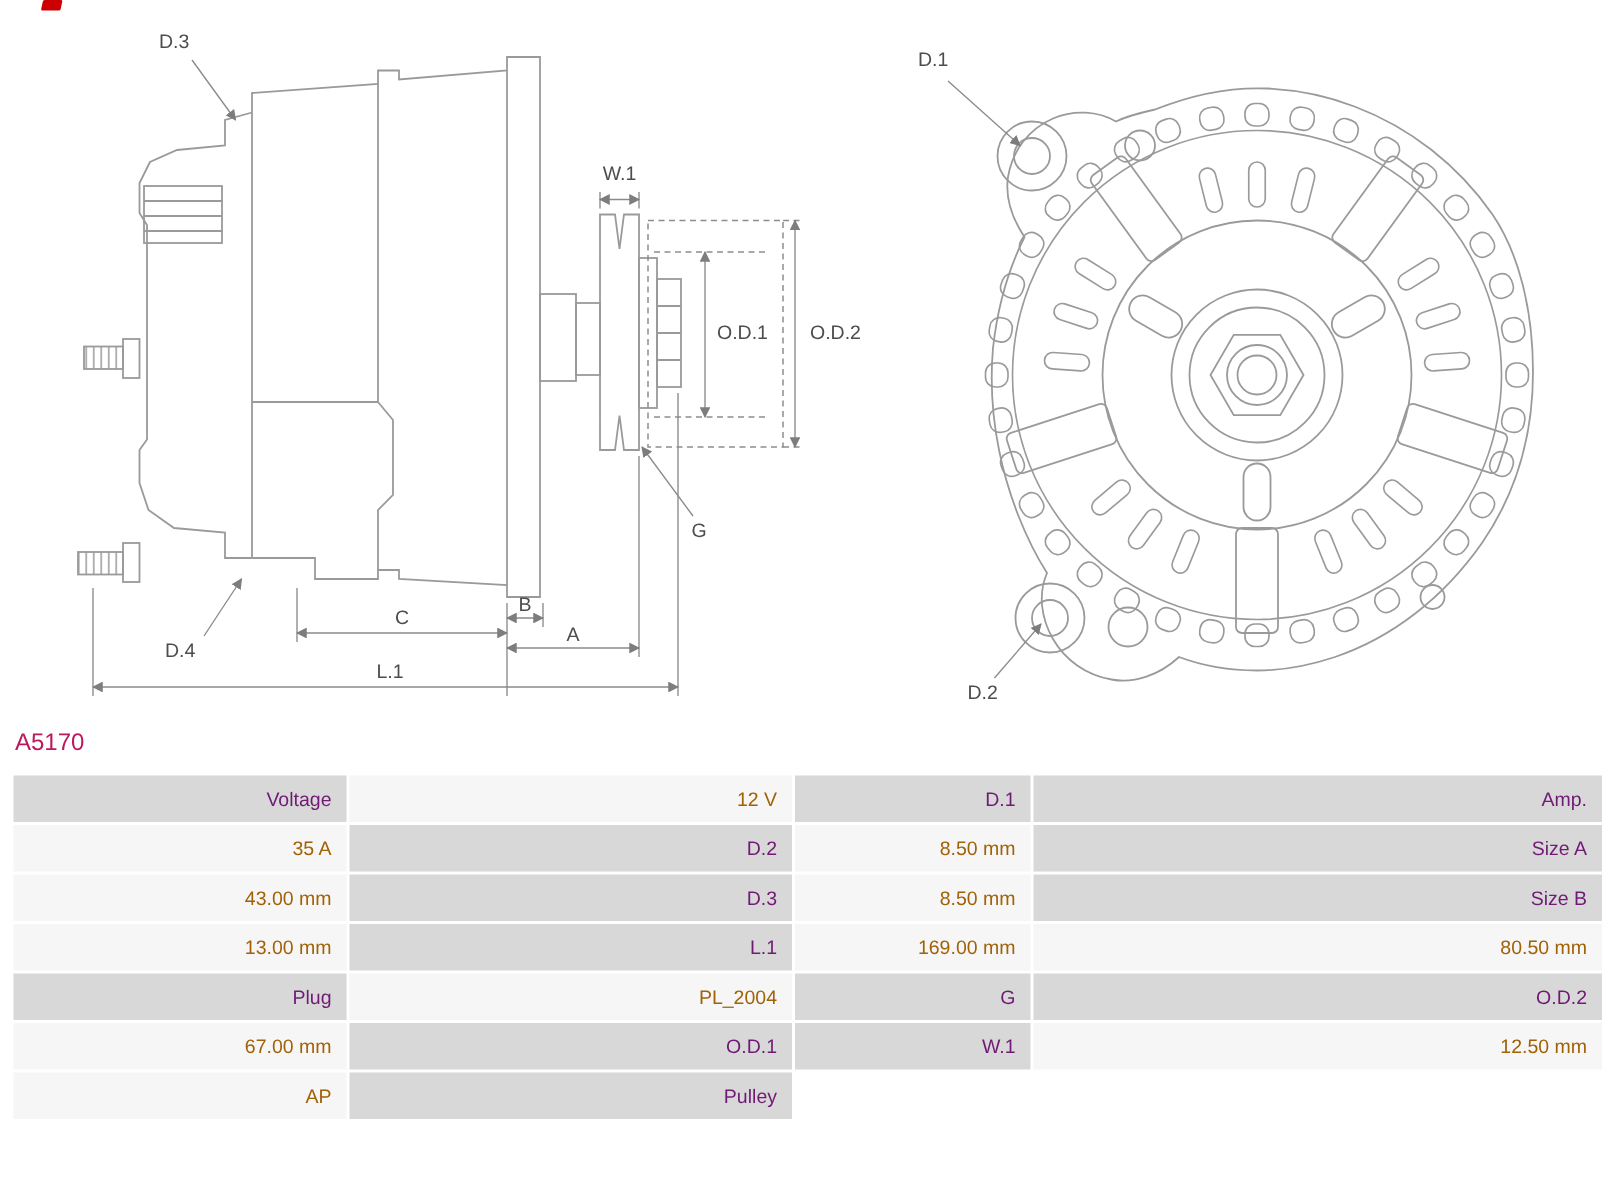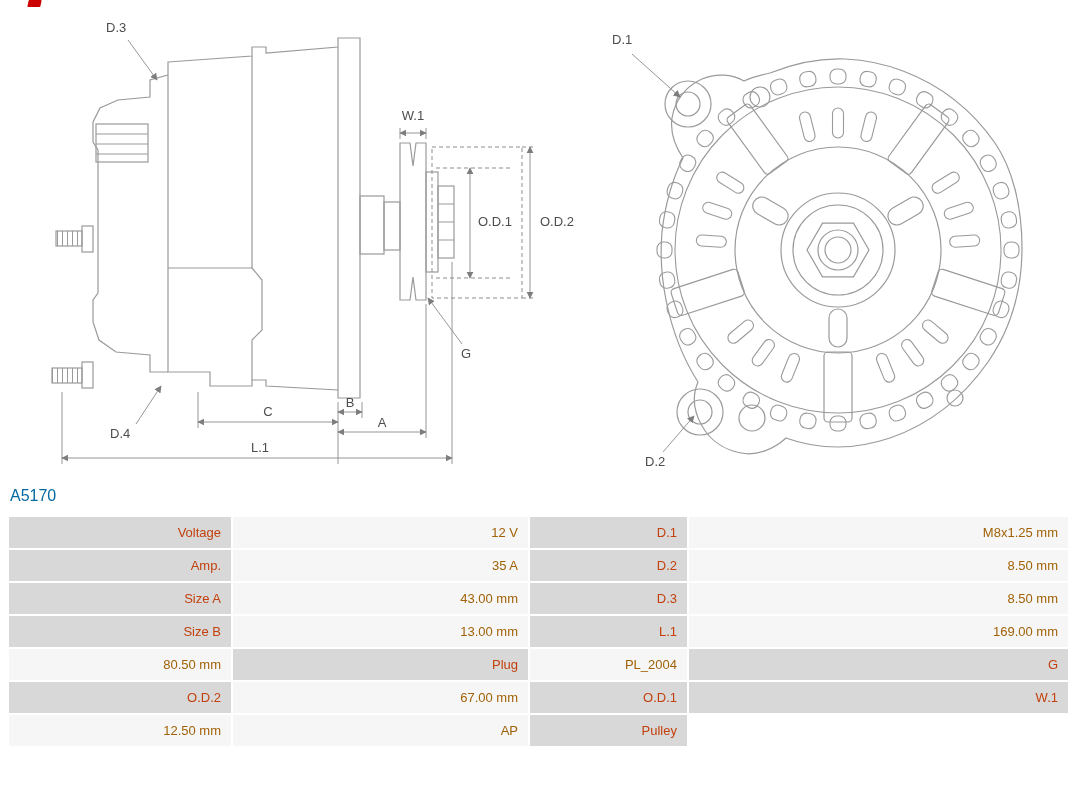--- a/index.html
+++ b/index.html
@@ -2,26 +2,26 @@
 <html><head>
 <meta charset="utf-8">
 <style>
   html,body{margin:0;padding:0;background:#fff;}
   .page{position:relative;width:1080px;height:786px;background:#fff;overflow:hidden;
         font-family:"Liberation Sans","DejaVu Sans",sans-serif;color:#3a3a3a;text-decoration:underline;}
   .logo-fragment{position:absolute;left:28px;top:0;width:13px;height:7px;background:#cc0000;
         transform:skewX(-12deg);border-radius:1px;}
   .drawing{position:absolute;left:0;top:0;}
   .drawing text{font-family:"Liberation Sans","DejaVu Sans",sans-serif;font-size:13px;fill:#4d4d4d;stroke:none;}
-  .part-number{position:absolute;left:10px;top:487px;font-size:16px;color:#0369a1;}
+  .part-number{position:absolute;left:10px;top:487px;font-size:16px;color:#be185d;}
   .spec-table{position:absolute;left:9px;top:517px;width:1053px;
         display:grid;grid-template-columns:222px 295px 157px 379px;gap:2px;background:#fff;}
   .cell{height:31px;line-height:31px;font-size:13px;text-align:right;padding-right:10px;box-sizing:border-box;
         overflow:hidden;white-space:nowrap;}
-  .cell.label{background:#d8d8d8;color:#c2410c;}
+  .cell.label{background:#d8d8d8;color:#701a75;}
   .cell.value{background:#f6f6f6;color:#a16207;}
   .cell.blank{background:transparent;}
 </style>
 </head>
 <body>
 
 <div class="page">
 
   <div class="logo-fragment"></div>
 
@@ -199,21 +199,20 @@
       <text x="645" y="466">D.2</text>
     </g>
   </svg>
 
   <div class="part-number">A5170</div>
 
   <div class="spec-table">
     <div class="cell label">Voltage</div>
     <div class="cell value">12 V</div>
     <div class="cell label">D.1</div>
-    <div class="cell value">M8x1.25 mm</div>
 
     <div class="cell label">Amp.</div>
     <div class="cell value">35 A</div>
     <div class="cell label">D.2</div>
     <div class="cell value">8.50 mm</div>
 
     <div class="cell label">Size A</div>
     <div class="cell value">43.00 mm</div>
     <div class="cell label">D.3</div>
     <div class="cell value">8.50 mm</div>

